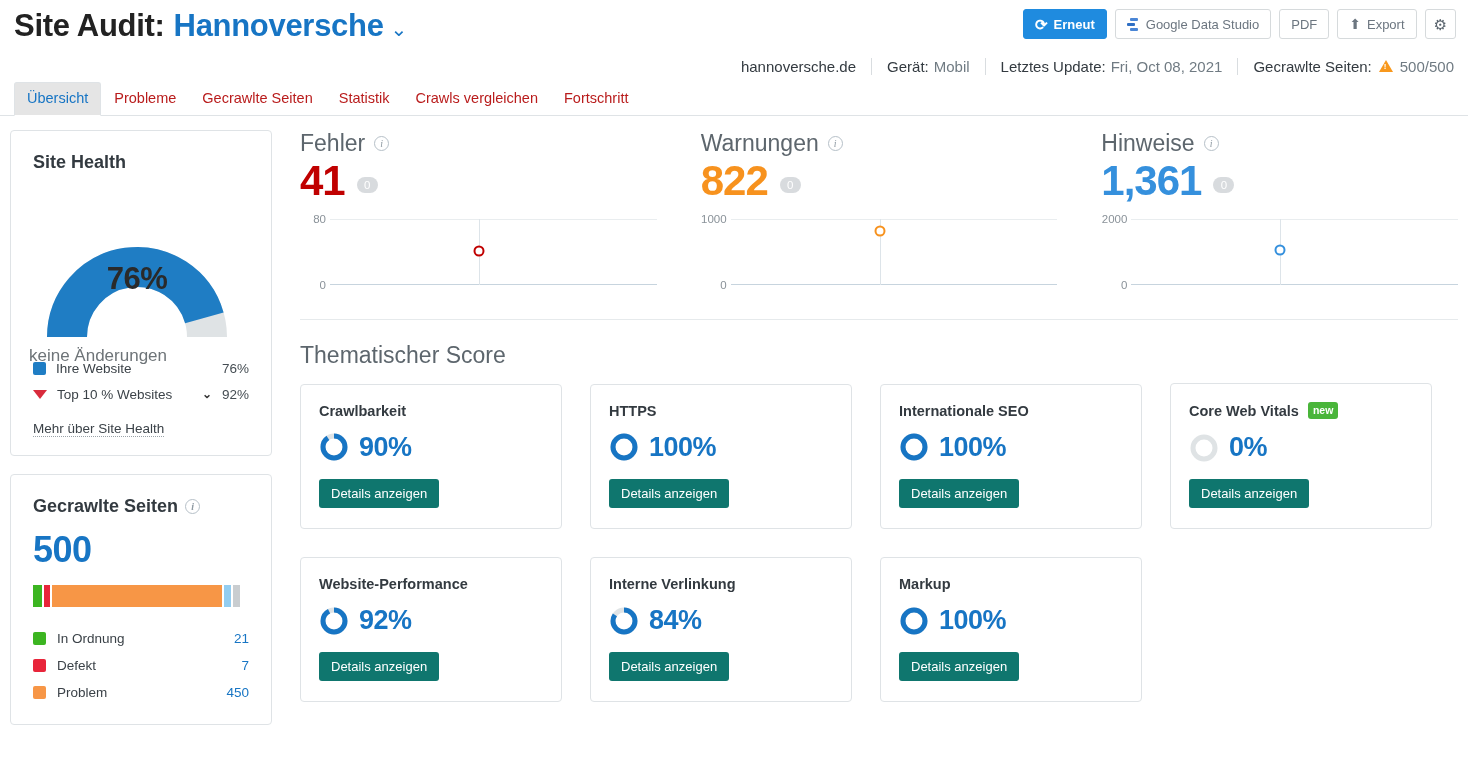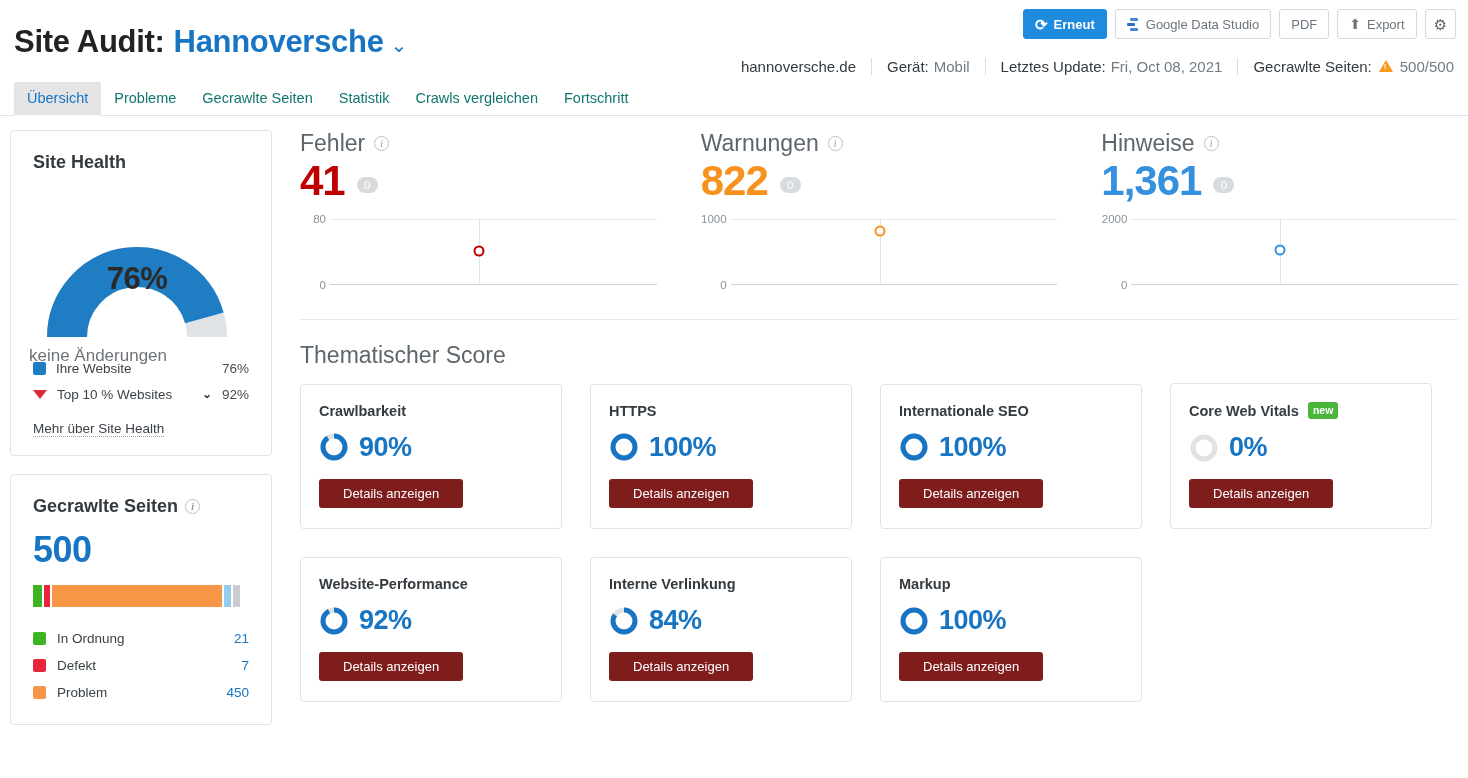--- a/index.html
+++ b/index.html
@@ -8,21 +8,21 @@
     width: 1468px; height: 778px;
     background: #ffffff;
     font-family: "Liberation Sans", sans-serif;
     color: #222222;
     overflow: hidden;
   }
 
   
   .page-header {
     position: relative;
-    padding: 16px 14px;
+    padding: 0 14px;
     height: 52px;
   }
   .title-row {
     display: flex;
     align-items: center;
     height: 52px;
   }
   .title-static {
     font-size: 31px;
     font-weight: bold;
@@ -121,21 +121,21 @@
   .tabs {
     display: flex;
     align-items: flex-end;
     padding: 0 14px;
     height: 36px;
     border-bottom: 1px solid #dfe3e6;
     position: relative;
   }
   .tab {
     font-size: 14.5px;
-    color: #0f766e;
+    color: #b91c1c;
     padding: 7px 12px 9px 12px;
     cursor: pointer;
     white-space: nowrap;
     position: relative;
     top: 1px;
     border: 1px solid transparent;
     border-radius: 3px 3px 0 0;
   }
   .tab.active {
     color: #1775c4;
@@ -321,22 +321,22 @@
     font-size: 14.5px; font-weight: bold; color: #333a40;
     display: flex; align-items: center; gap: 9px;
   }
   .badge-new {
     background: #49b53a; color:#fff; font-size: 10.5px; font-weight: bold;
     padding: 1px 5px; border-radius: 3px; line-height: 15px;
   }
   .score-val-row { display:flex; align-items:center; gap: 10px; margin: 13px 0 16px 0; }
   .score-pct { font-size: 27px; font-weight: bold; color: #1775c4; letter-spacing:-0.5px; }
   .btn-details {
-    background: #7f1d1d; color:#fff; border:none; border-radius:3px;
-    font-size: 13px; padding: 7px 24px; cursor: pointer;
+    background: #0f766e; color:#fff; border:none; border-radius:3px;
+    font-size: 13px; padding: 7px 12px; cursor: pointer;
     font-family: "Liberation Sans", sans-serif;
   }
 </style>
 </head>
 <body>
 
 <div class="page-header">
   <div class="title-row">
     <span class="title-static">Site Audit:</span>
     <span class="title-domain">Hannoversche</span>

